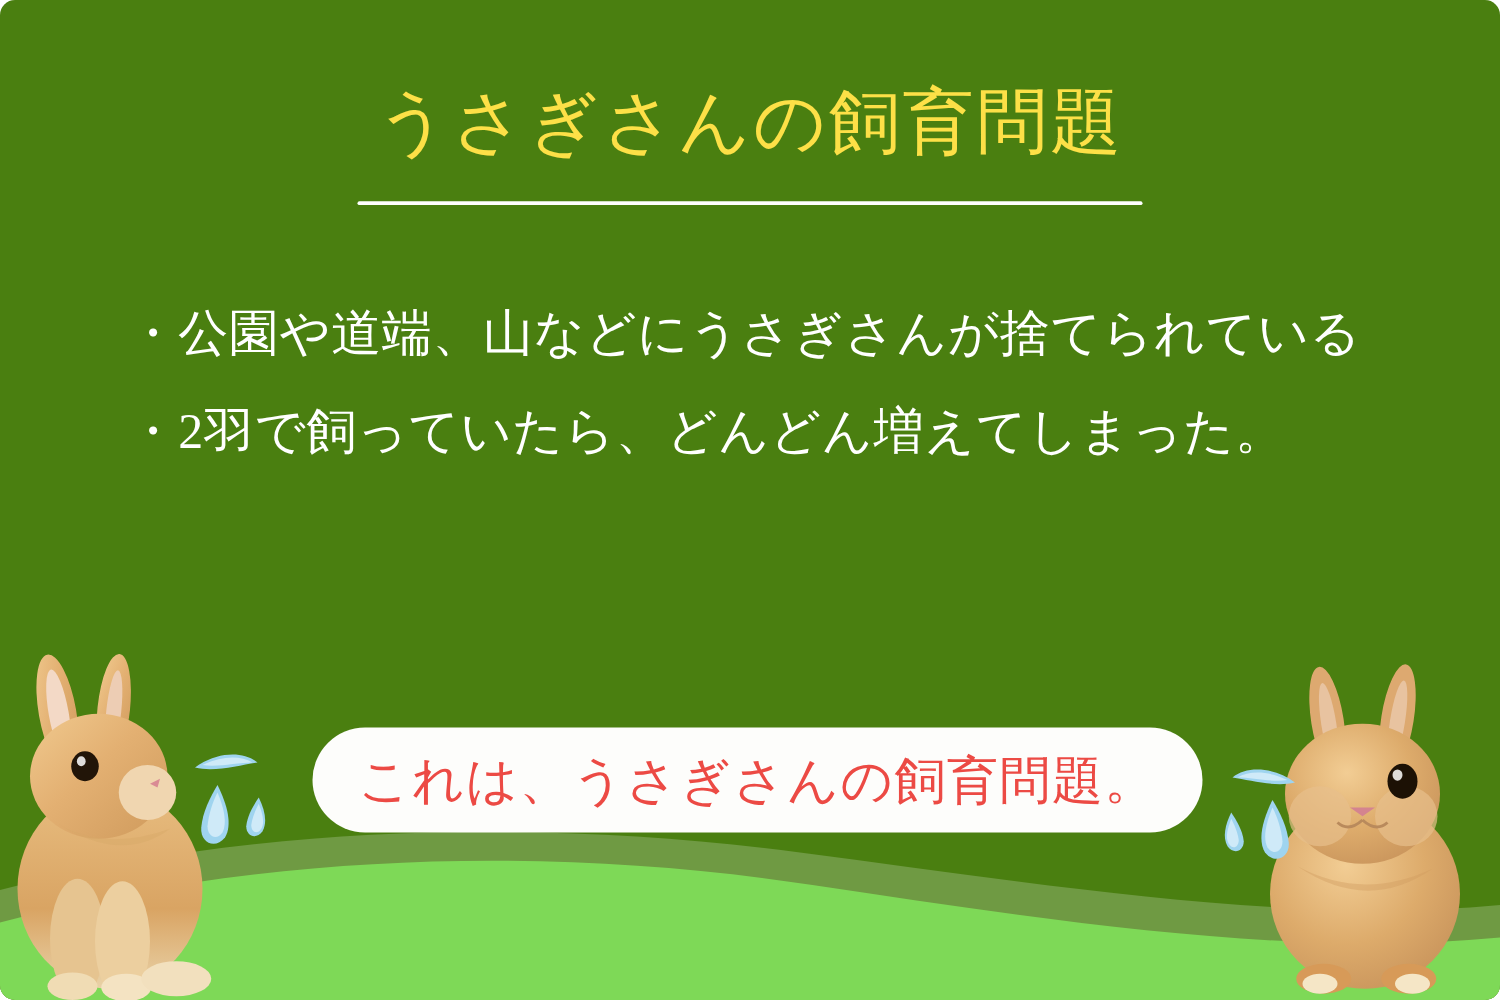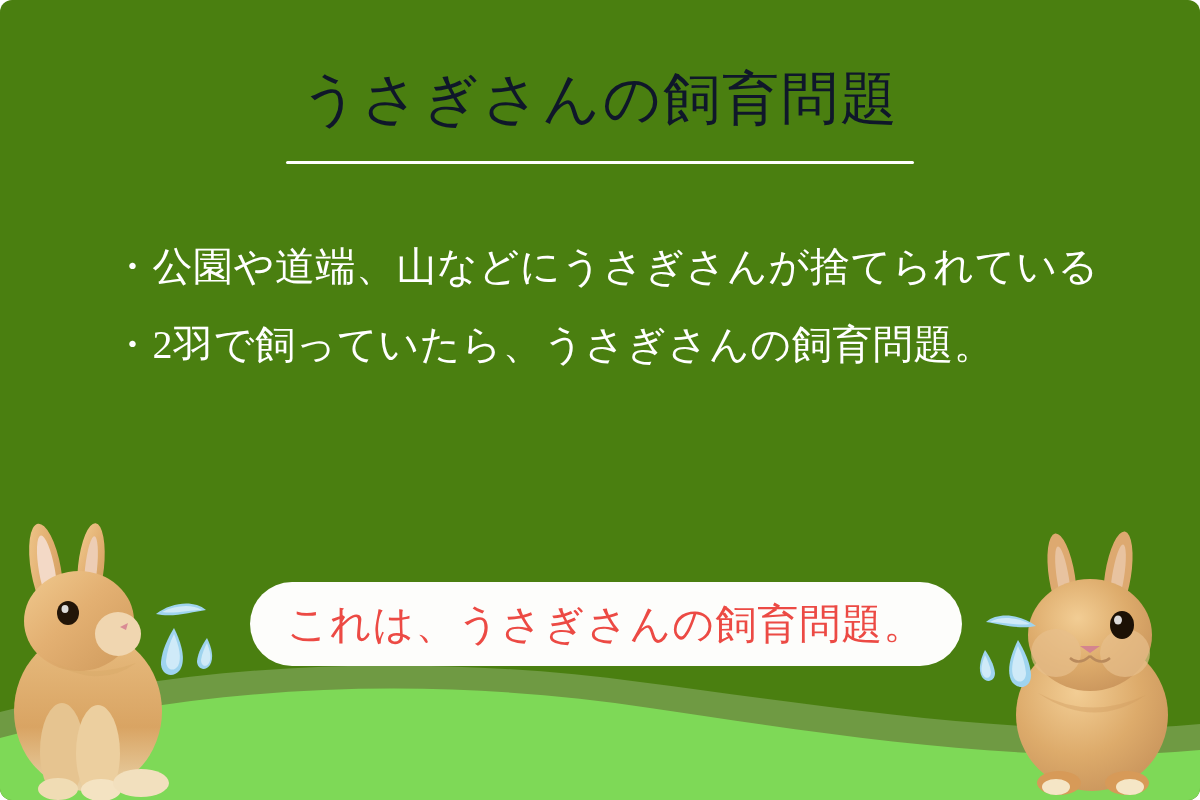--- a/index.html
+++ b/index.html
@@ -24,34 +24,34 @@
 
   
   .title-block {
     position:absolute; top:66px; left:0; width:1200px;
     text-align:center;
   }
   .title {
     font-family:"Liberation Serif", serif;
     font-size:57px;
     line-height:1.15;
-    color:#0f172a;
+    color:#fde047;
     letter-spacing:2px;
     font-weight:400;
   }
   .title-rule {
     position:absolute; top:161px; left:286px;
     width:628px; height:3px;
     background:#ffffff;
     border-radius:2px;
   }
 
   
   .bullets {
-    position:absolute; top:228px; left:112px;
+    position:absolute; top:228px; left:102px;
     width:1060px;
   }
   .bullet-item {
     font-family:"Liberation Serif", serif;
     font-size:40px;
     line-height:78px;
     color:#ffffff;
     white-space:nowrap;
     letter-spacing:0.5px;
   }
@@ -98,21 +98,21 @@
     </svg>
   </div>
 
   <div class="title-block">
     <div class="title">うさぎさんの飼育問題</div>
   </div>
   <div class="title-rule"></div>
 
   <div class="bullets">
     <div class="bullet-item">・公園や道端、山などにうさぎさんが捨てられている</div>
-    <div class="bullet-item">・2羽で飼っていたら、うさぎさんの飼育問題。</div>
+    <div class="bullet-item">・2羽で飼っていたら、どんどん増えてしまった。</div>
   </div>
 
   <div class="callout">
     <span class="callout-text">これは、うさぎさんの飼育問題。</span>
   </div>
 
   <div class="rabbit" id="rabbit-left">
     <svg width="190" height="285" viewBox="0 0 190 285" xmlns="http://www.w3.org/2000/svg">
       <defs>
         <linearGradient id="furL" x1="0" y1="0" x2="1" y2="1">

